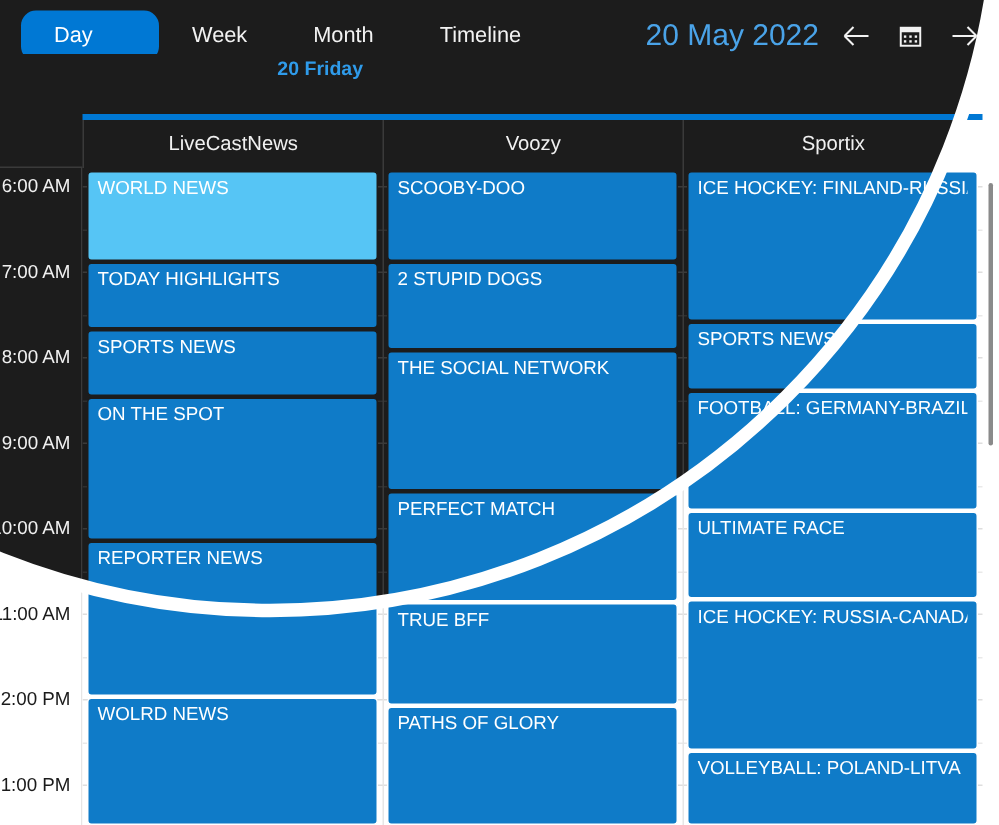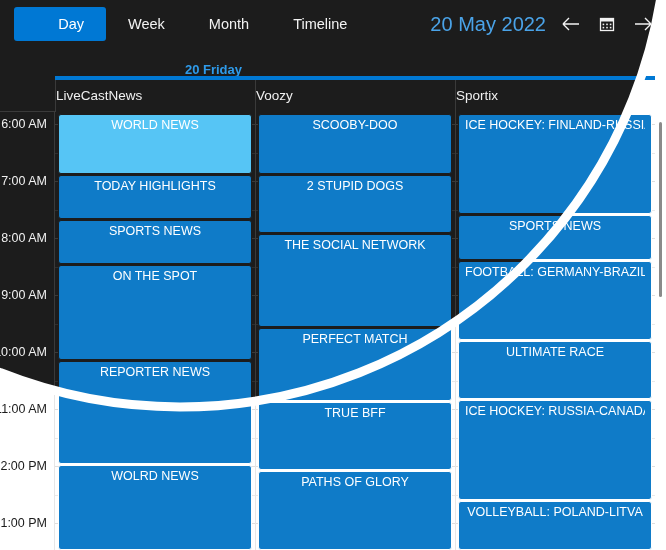--- a/index.html
+++ b/index.html
@@ -55,21 +55,22 @@
     color: #1b1b1b;
     border-radius: 3px;
     white-space: nowrap;
     cursor: pointer;
     box-sizing: border-box;
   }
   .view-tab.active {
     background: #0078d4;
     color: #ffffff;
     min-width: 92px;
-    text-align: right;
+    text-align: left;
+    border-radius: 10px;
   }
   .nav-area {
     position: absolute;
     right: 12px; top: 8px;
     height: 32px;
     display: flex;
     align-items: center;
     gap: 14px;
   }
   .nav-date {
@@ -84,21 +85,21 @@
     align-items: center;
     justify-content: center;
     cursor: pointer;
     color: #1b1b1b;
   }
   .nav-btn svg { display: block; }
 
   
   .day-title-row {
     position: absolute;
-    left: 0; top: 60px;
+    left: 0; top: 36px;
     width: 542px;
     height: 22px;
     background: #ffffff;
     text-decoration: underline;
   }
   .day-title {
     position: absolute;
     right: 300px;
     top: 2px;
     font-size: 13px;
@@ -120,20 +121,21 @@
     left: 0; top: 80px;
     width: 666px;
     height: 32px;
     background: #ffffff;
   }
   .res-cell {
     position: absolute;
     top: 0;
     height: 32px;
     line-height: 32px;
+    text-align: center;
     font-size: 13.5px;
     color: #333333;
     border-left: 1px solid #e6e6e6;
     box-sizing: border-box;
     cursor: pointer;
   }
   .res-corner {
     position: absolute;
     left: 0; top: 0;
     width: 55px; height: 32px;
@@ -197,21 +199,20 @@
     border: 1px solid #ffffff;
   }
   .event.selected {
     background: #56c5f5;
   }
   .event-text {
     display: block;
     white-space: nowrap;
     text-overflow: clip;
     overflow: hidden;
-    text-align: center;
   }
 
   
   .vscroll-track {
     position: absolute;
     right: 0; top: 112px;
     width: 11px;
     height: 438px;
     background: transparent;
     cursor: pointer;

